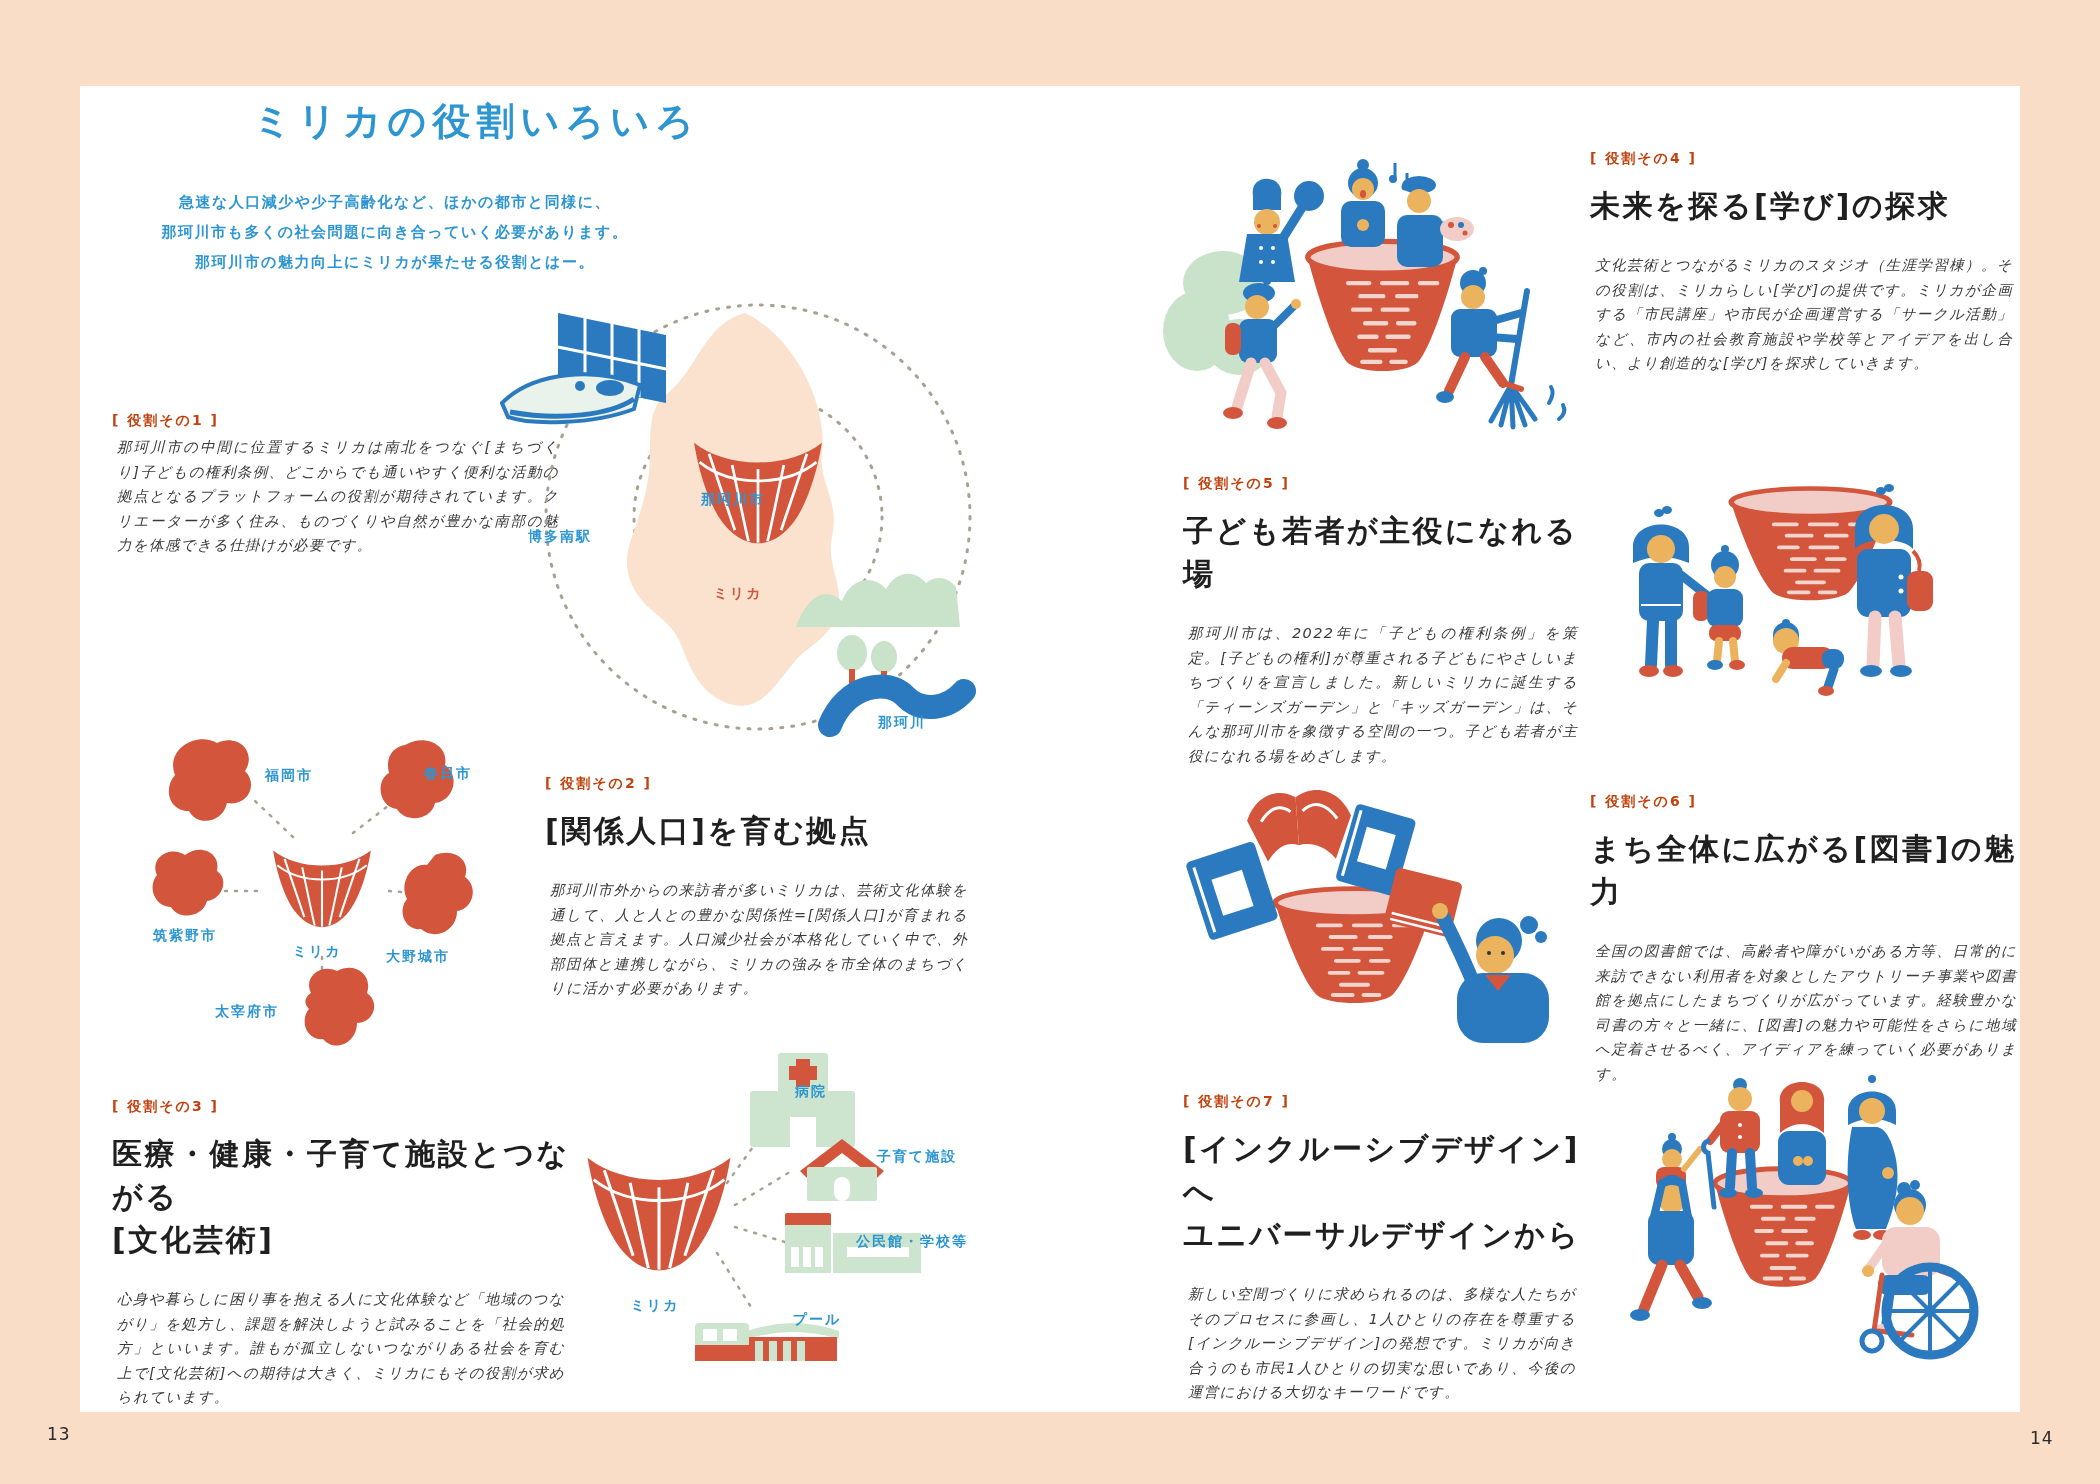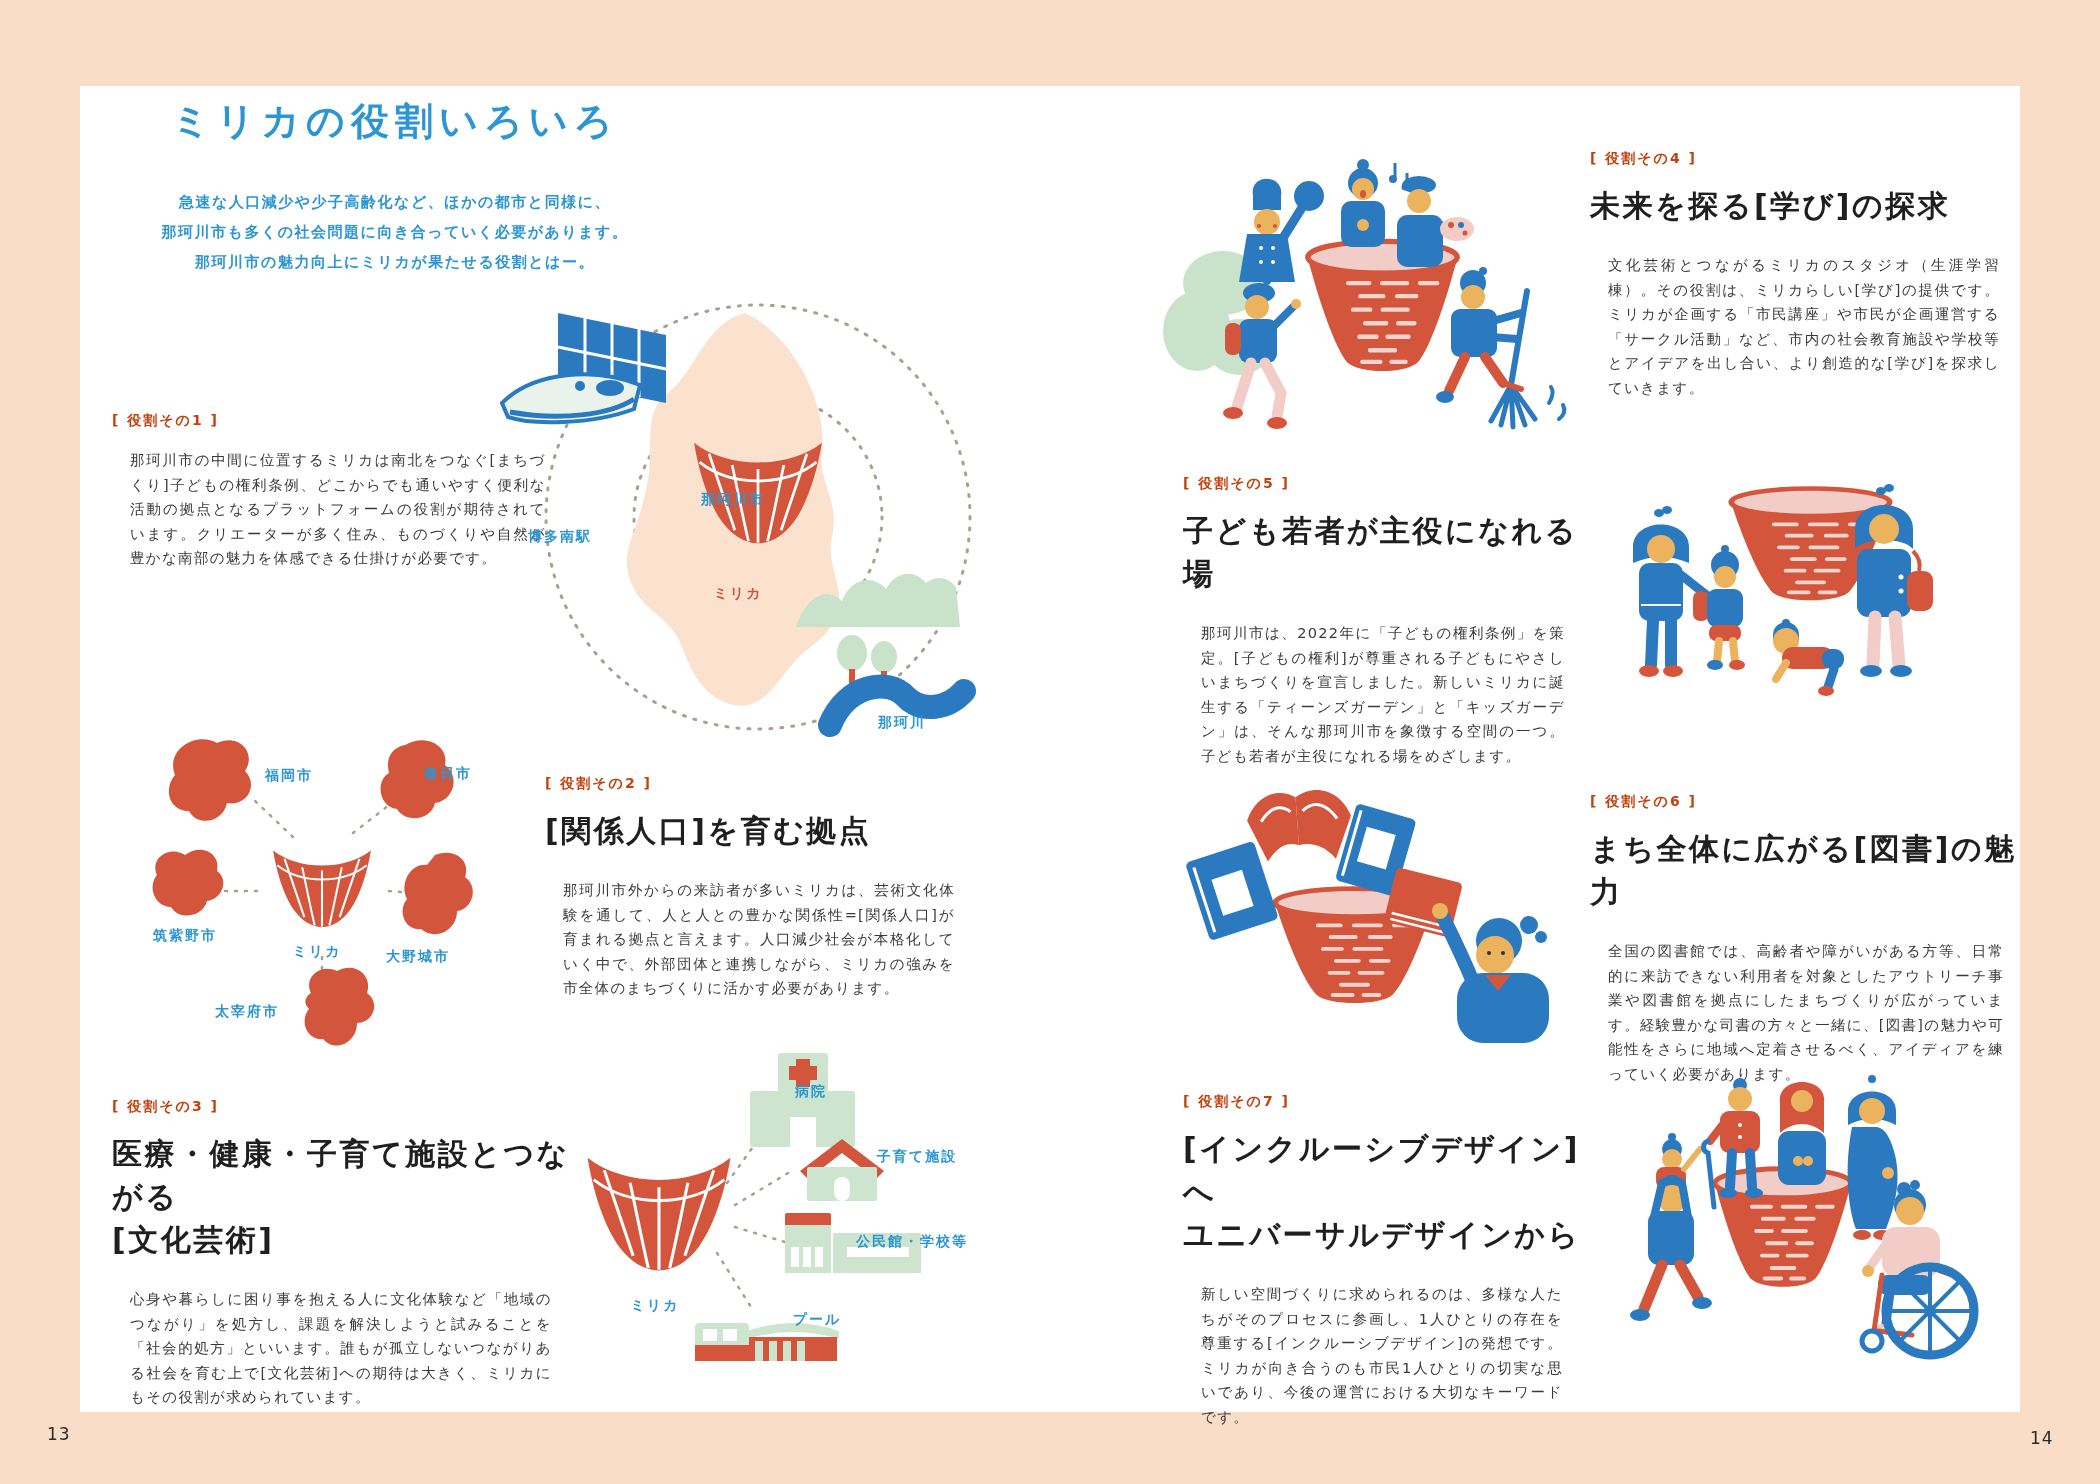--- a/index.html
+++ b/index.html
@@ -3,31 +3,31 @@
 <meta charset="utf-8">
 <style>
   html,body{margin:0;padding:0;}
   .canvas{position:relative;width:2100px;height:1484px;background:#FADDC6;
           font-family:"DejaVu Sans",sans-serif;overflow:hidden;}
   .page{position:absolute;left:80px;top:86px;width:1940px;height:1326px;background:#ffffff;}
   .abs{position:absolute;}
   
   .header{position:absolute;text-align:center;}
   .header h1{margin:0 0 40px 0;font-size:38px;line-height:52px;color:#2D96D2;
-             letter-spacing:6px;font-weight:bold;}
+             letter-spacing:6px;font-weight:bold;text-align:right;}
   .intro span{display:block;font-size:15px;line-height:30px;color:#2D96D2;
               font-weight:bold;letter-spacing:1.5px;}
   
   .sec{position:absolute;}
   .tag{margin:0;font-size:14px;color:#c2410c;font-weight:bold;letter-spacing:2px;}
   .sec h2{margin:16px 0 26px 0;font-size:30px;line-height:43px;color:#1f1f1f;
           letter-spacing:2.5px;font-weight:bold;}
   .sec h2 span{display:block;}
-  .body-text{margin:18px;font-size:14.5px;line-height:24.5px;letter-spacing:1.3px;
-             color:#3a3a3a;text-align:justify;}
+  .body-text{margin:5px;font-size:14.5px;line-height:24.5px;letter-spacing:1.3px;
+             color:#3a3a3a;text-align:justify;font-style:italic;}
   
   .ill{position:absolute;}
   .ill svg{position:absolute;left:0;top:0;}
   .lbl{position:absolute;transform:translateX(-50%);white-space:nowrap;
        font-size:14px;font-weight:bold;color:#2D96D2;letter-spacing:2px;}
   .lbl.red{color:#D2553C;}
   .pagenum{position:absolute;font-size:17px;color:#2a2a2a;letter-spacing:1px;}
   .dotc{fill:none;stroke:#A8A193;stroke-width:3;stroke-dasharray:2 9;stroke-linecap:round;}
   .dotl{fill:none;stroke:#A8A193;stroke-width:2.5;stroke-dasharray:2 8;stroke-linecap:round;}
 </style>

